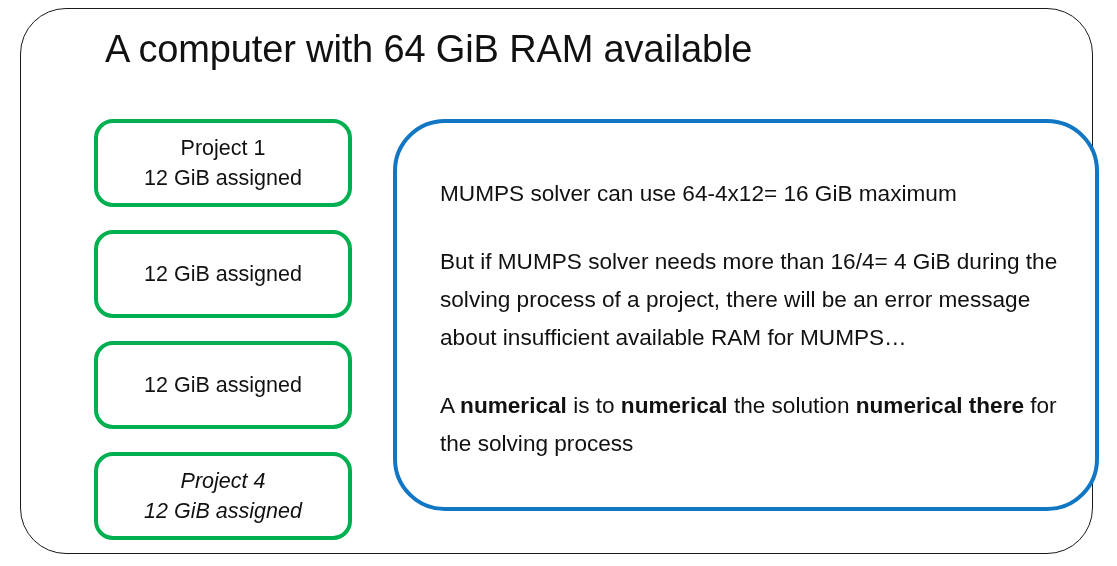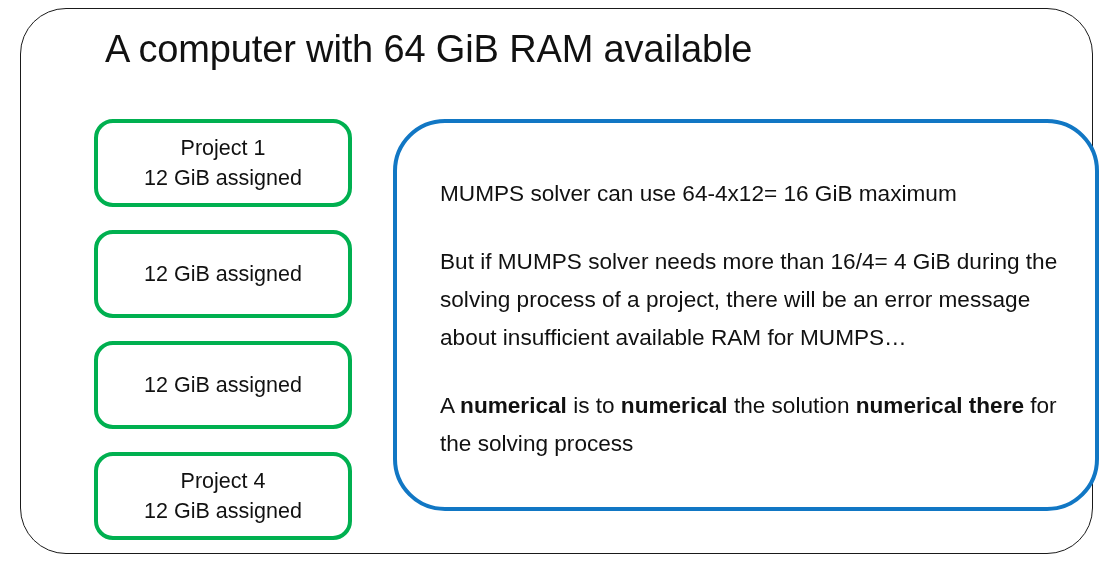--- a/index.html
+++ b/index.html
@@ -61,21 +61,21 @@
     height: 88px;
     border: 4.2px solid #00b050;
     border-radius: 19px;
     background: #ffffff;
     margin-bottom: 23px;
     display: flex;
     flex-direction: column;
     align-items: center;
     justify-content: center;
   }
-  .project-box:last-child { margin-bottom: 0; }
+  .project-box:last-child { margin-bottom: 0; font-style: italic; }
 
   .project-line {
     font-size: 21.5px;
     line-height: 30px;
     color: #111111;
     white-space: nowrap;
     text-align: center;
   }
 
   

